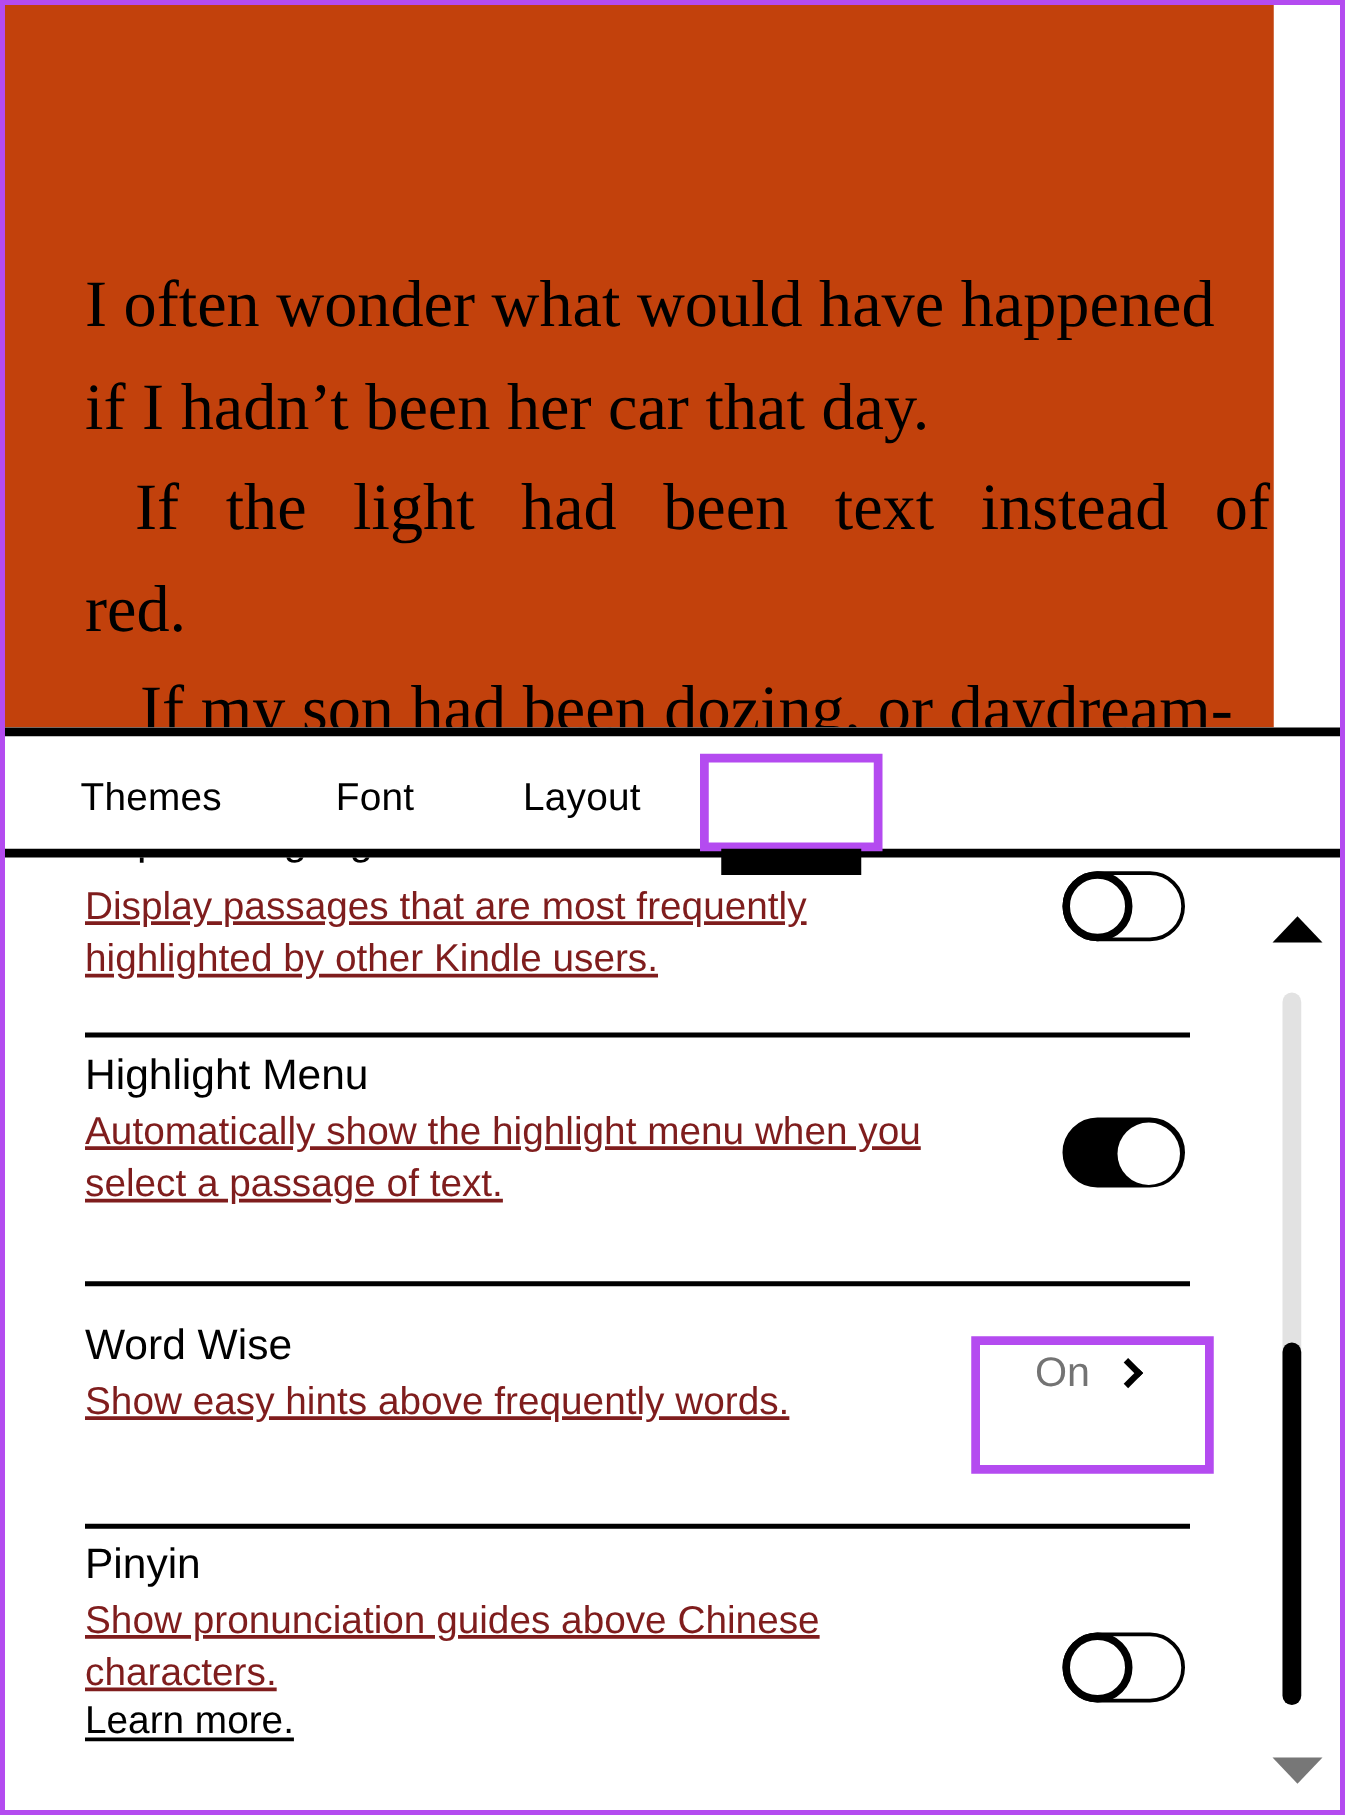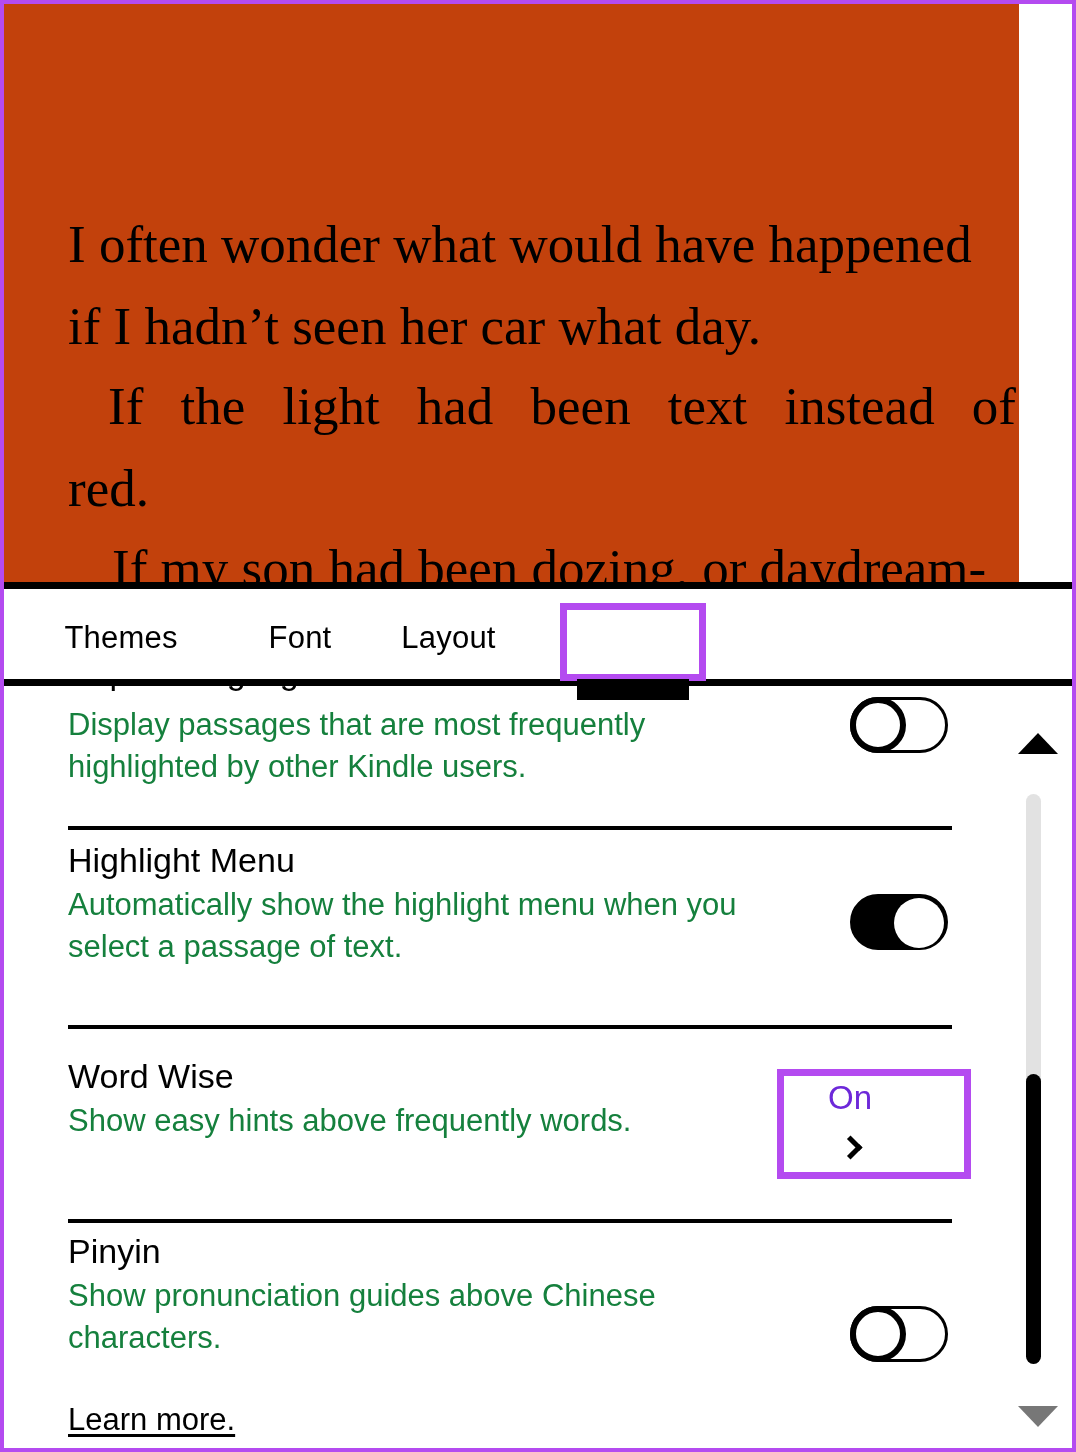--- a/index.html
+++ b/index.html
@@ -65,21 +65,21 @@
   .tab {
     position:absolute;
     top:0; height:97px;
     display:flex; align-items:center; justify-content:center;
     font-size:31px;
     color:#000;
     letter-spacing:0.2px;
   }
   #tab-themes { left:52px;  width:130px; }
   #tab-font   { left:252px; width:88px;  }
-  #tab-layout { left:387px; width:115px; }
+  #tab-layout { left:404px; width:115px; }
   #tab-more   { left:561px; width:134px; font-weight:bold; }
 
   #tab-more-annotation {
     position:absolute;
     left:556px; top:14px;
     width:146px; height:78px;
     border:7px solid #b44bf0;
     pointer-events:none;
   }
   #tab-active-indicator {
@@ -108,21 +108,22 @@
     font-size:34px;
     line-height:40px;
     color:#000;
   }
   .row-desc {
     position:absolute;
     left:64px;
     width:700px;
     font-size:31px;
     line-height:42px;
-    color:#15803d;
+    color:#7f1d1d;
+    text-decoration:underline;
   }
   .row-link {
     position:absolute;
     left:64px;
     font-size:31px;
     line-height:42px;
     color:#000;
     text-decoration:underline;
     text-underline-offset:4px;
   }
@@ -165,22 +166,21 @@
     width:50px; height:50px;
     border-radius:50%;
     background:#fff;
   }
 
   
   #wordwise-control {
     position:absolute;
     display:flex; align-items:center; gap:22px;
     font-size:33px;
-    color:#6d28d9;
-    flex-direction:column;
+    color:#737373;
   }
   #wordwise-chevron {
     display:inline-block;
     width:17px; height:17px;
     border-top:5px solid #000;
     border-right:5px solid #000;
     transform:rotate(45deg);
   }
   #wordwise-annotation {
     position:absolute;
@@ -228,21 +228,21 @@
     border-radius:8px;
   }
 </style>
 </head>
 <body>
 
 <div id="screen">
 
   <div id="book-page">
     <div class="book-line" id="bl0">I often wonder what would have happened</div>
-    <div class="book-line" id="bl1">if I hadn’t seen her car what day.</div>
+    <div class="book-line" id="bl1">if I hadn’t been her car that day.</div>
     <div class="book-line justify" id="bl2">If the light had been text instead of</div>
     <div class="book-line" id="bl3">red.</div>
     <div class="book-line" id="bl4">If my son had been dozing, or daydream-</div>
   </div>
 
   <div id="settings-sheet">
 
     <div id="tabbar">
       <div class="tab" id="tab-themes">Themes</div>
       <div class="tab" id="tab-font">Font</div>
@@ -273,21 +273,21 @@
         <div id="wordwise-control" style="left:824px; top:393px;">
           <span>On</span>
           <span id="wordwise-chevron"></span>
         </div>
         <div class="divider" style="top:533px;"></div>
       </div>
 
       <div class="row">
         <div class="row-title" style="top:545px;">Pinyin</div>
         <div class="row-desc" style="top:589px; width:640px;">Show pronunciation guides above Chinese characters.</div>
-        <div class="row-link" style="top:669px;margin-top:44px;">Learn more.</div>
+        <div class="row-link" style="top:669px;">Learn more.</div>
         <div class="toggle off" style="left:846px; top:620px;"></div>
       </div>
 
     </div>
   </div>
 
   <div id="wordwise-annotation"></div>
 
   <div id="scrollbar">
     <div id="scroll-up-arrow"></div>

